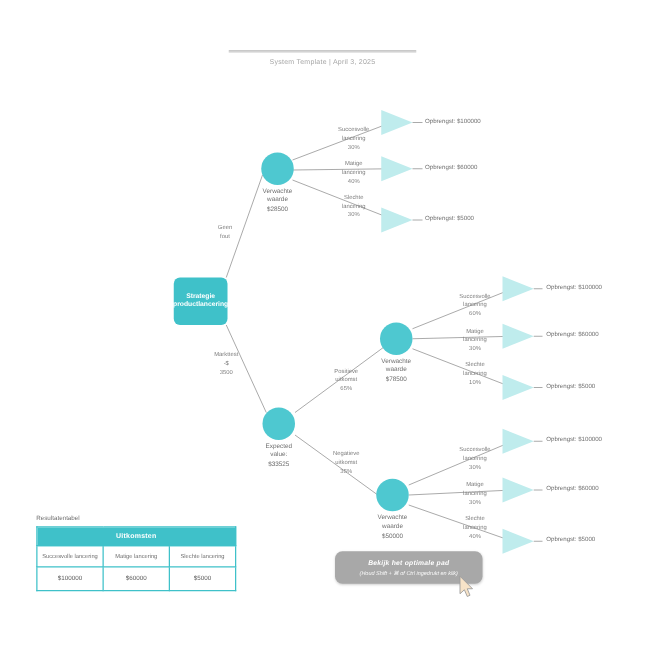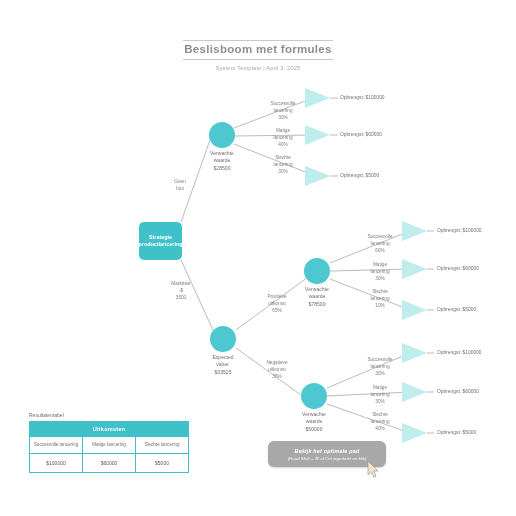--- a/index.html
+++ b/index.html
@@ -240,21 +240,20 @@
       <line x1="427" y1="269" x2="434" y2="269"></line>
       <line x1="427" y1="310" x2="434" y2="310"></line>
       <line x1="427" y1="353" x2="434" y2="353"></line>
       <line x1="427" y1="392" x2="434" y2="392"></line>
       <line x1="427" y1="433" x2="434" y2="433"></line>
     </g>
   </svg>
 
   <div class="header">
     <div class="header-rule"></div>
-    <div class="doc-title">Beslisboom met formules</div>
     <div class="header-rule"></div>
     <div class="doc-sub">System Template  |  April 3, 2025</div>
   </div>
 
   <div class="node-rect" style="left:139px; top:222px; width:43px; height:38px;">
     <span>Strategie
 productlancering</span>
   </div>
 
   <div class="edge-label" style="left:180px; top:179px;">Geen

